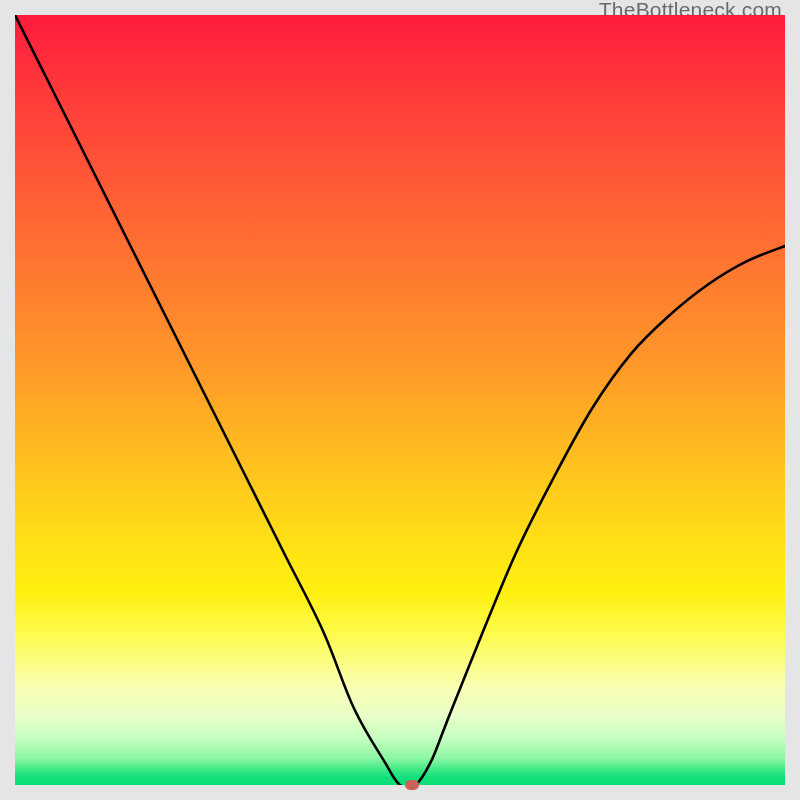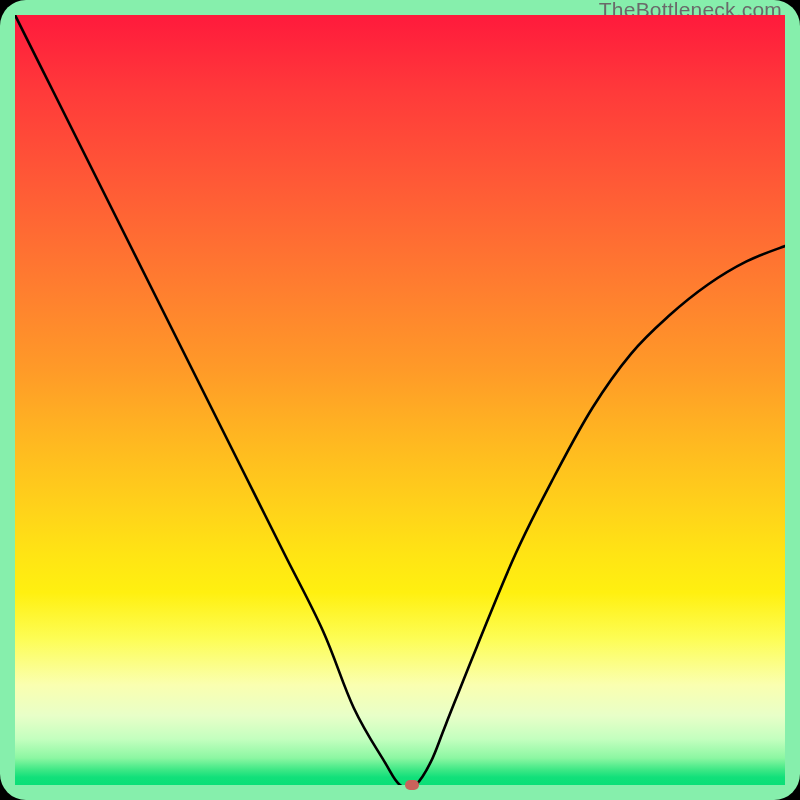--- a/index.html
+++ b/index.html
@@ -8,22 +8,21 @@
     width: 800px;
     height: 800px;
     overflow: hidden;
     background: #000;
     font-family: Arial, Helvetica, sans-serif;
   }
   .frame {
     position: relative;
     width: 800px;
     height: 800px;
-    background: #86efac;
-    border-radius: 26px;
+    background: #e5e5e5;
   }
   .plot {
     position: absolute;
     left: 15px;
     top: 15px;
     width: 770px;
     height: 770px;
     background: linear-gradient(to bottom,
       #ff1a3c 0%,
       #ff3a3a 10%,

